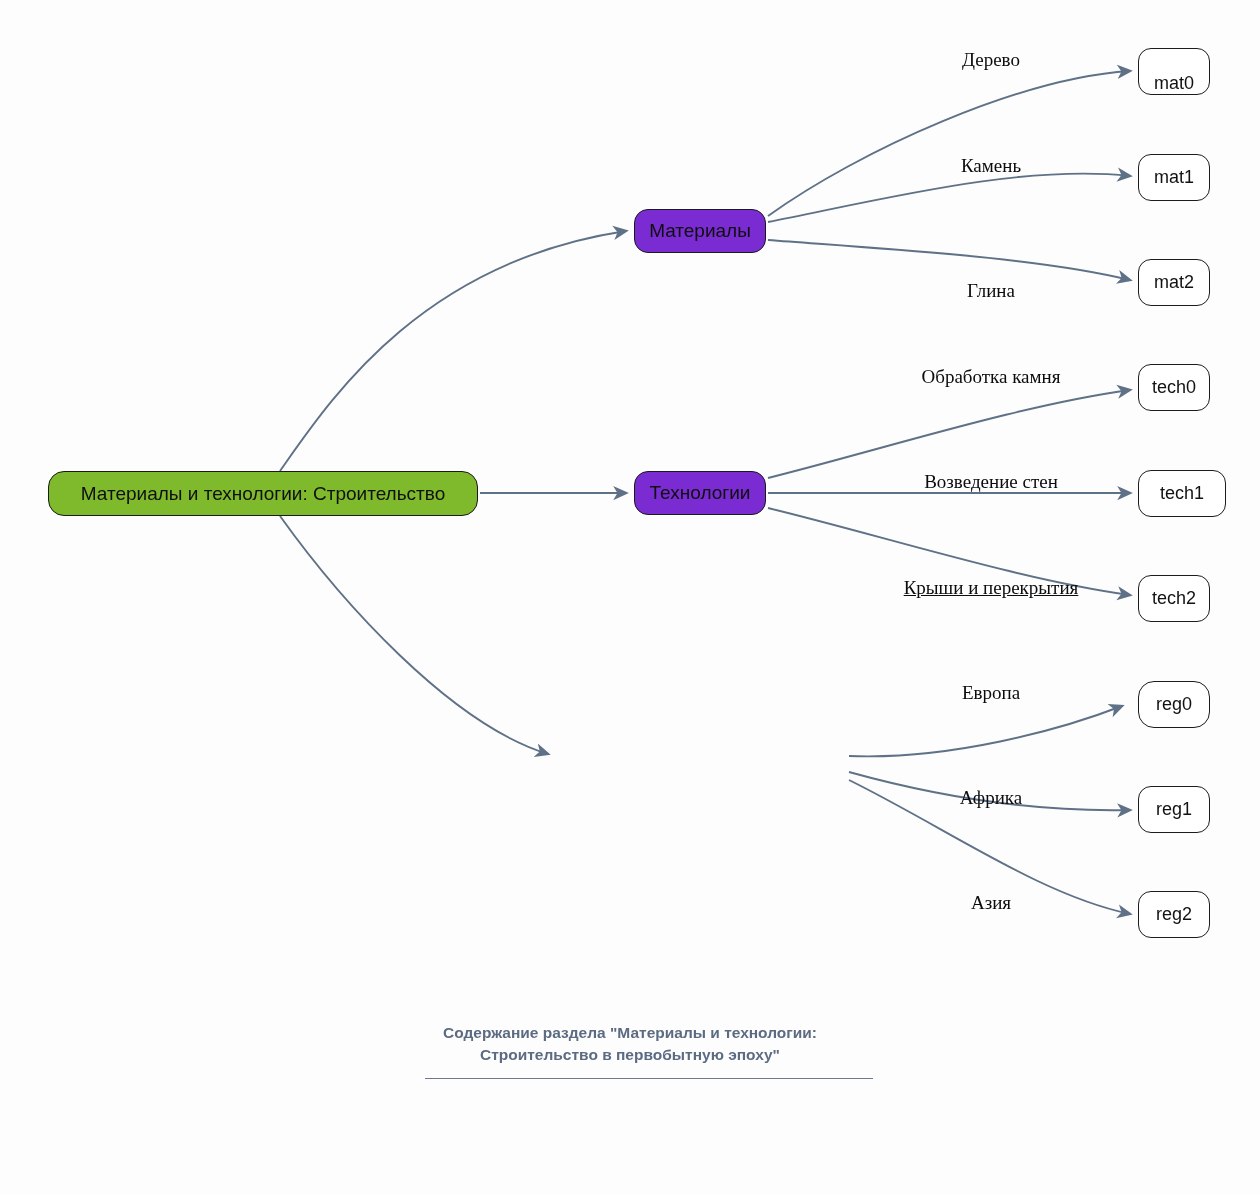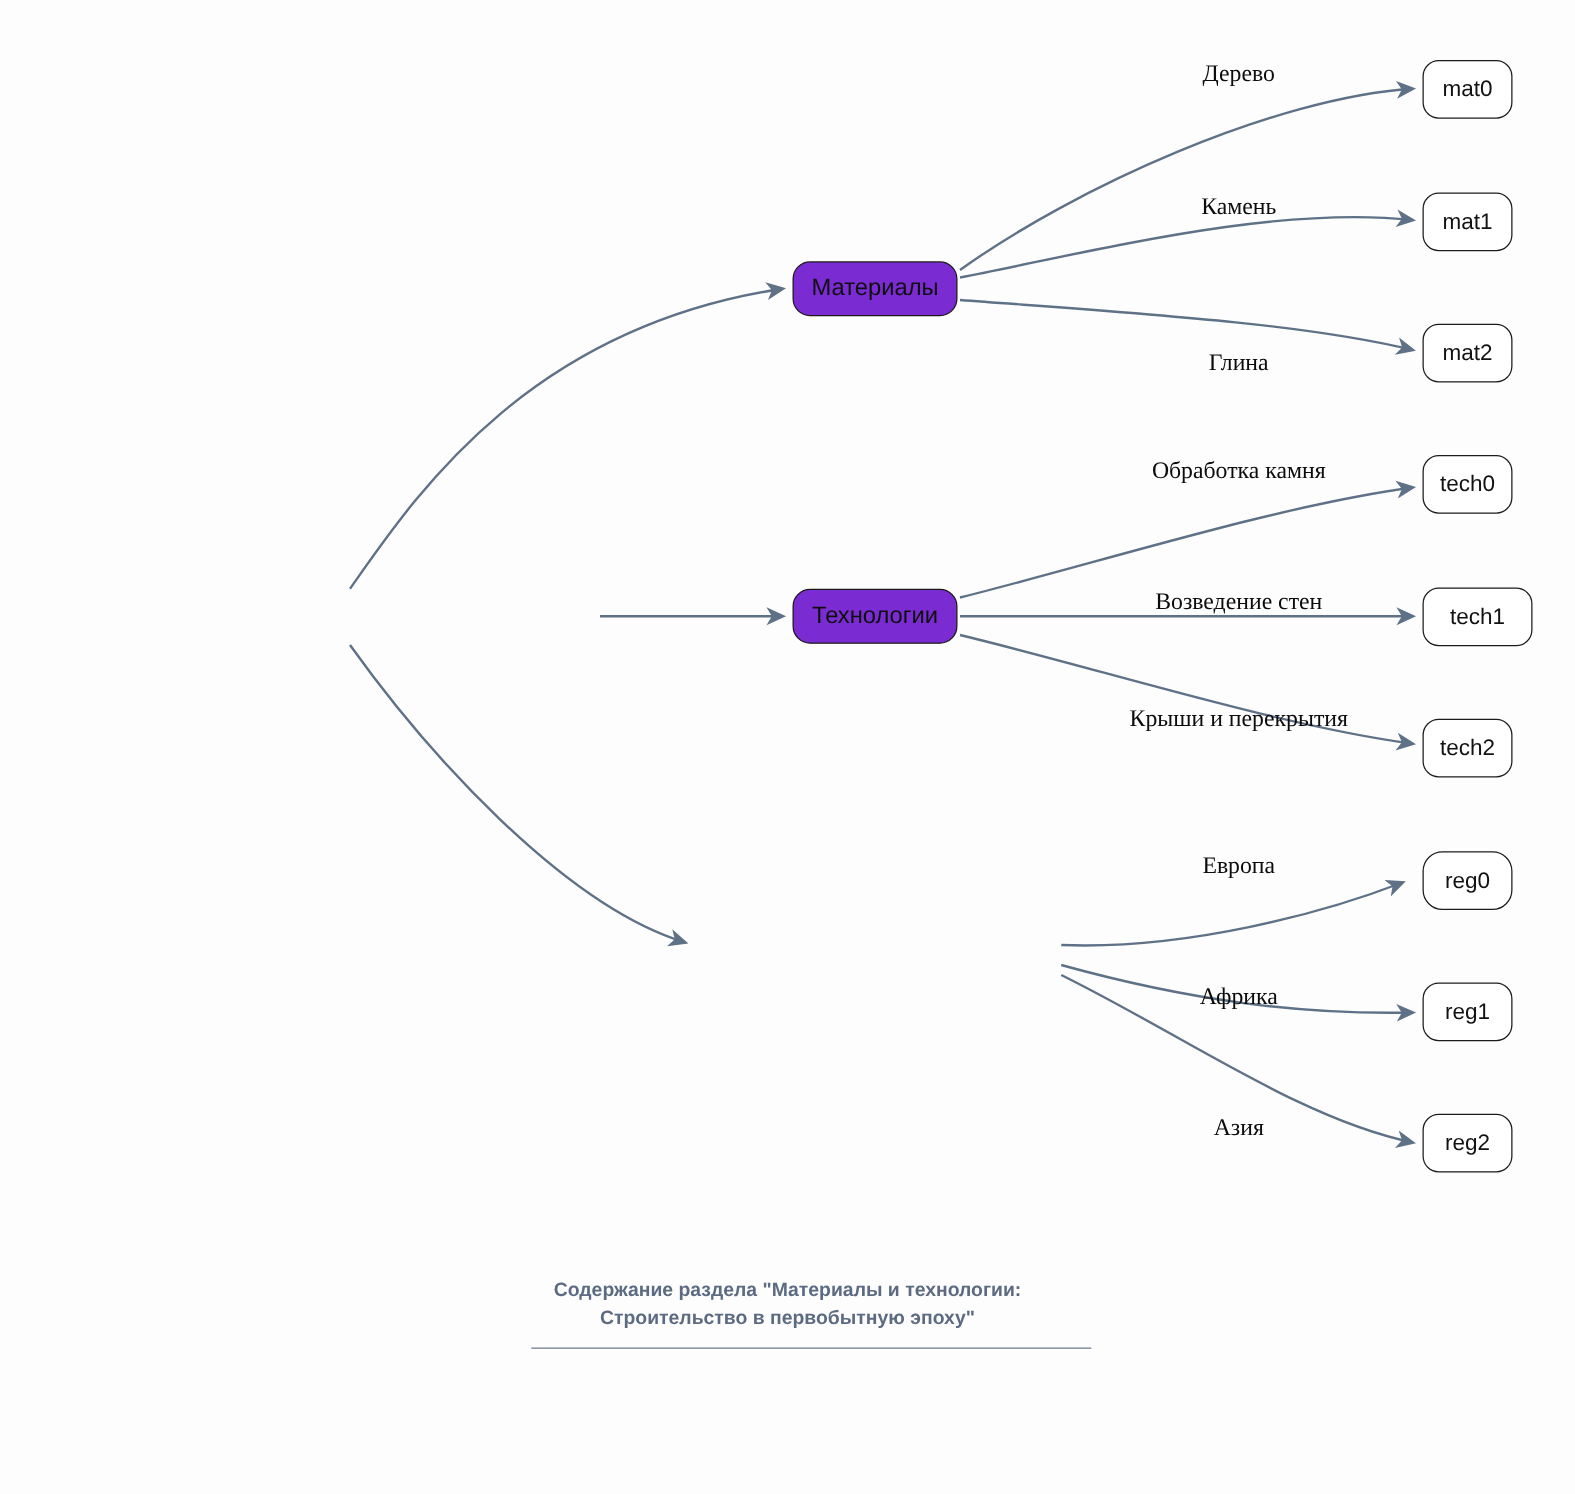--- a/index.html
+++ b/index.html
@@ -115,31 +115,34 @@
       <path d="M 768 478 C 880 450 1020 405 1130 390"></path>
       <path d="M 768 493 L 1130 493"></path>
       <path d="M 768 508 C 880 535 1020 580 1130 595"></path>
 
       <path d="M 849 756 C 950 760 1060 730 1122 706"></path>
       <path d="M 849 772 C 950 800 1040 812 1130 810"></path>
       <path d="M 849 780 C 950 830 1040 895 1130 914"></path>
     </g>
   </svg>
 
+  <div class="node node-root" style="left:48px; top:471px; width:430px; height:45px;">
+    <span>Материалы и технологии: Строительство</span>
+  </div>
 
   <div class="node node-branch" style="left:634px; top:209px; width:132px; height:44px;">
     <span>Материалы</span>
   </div>
 
   <div class="node node-branch" style="left:634px; top:471px; width:132px; height:44px;">
     <span>Технологии</span>
   </div>
 
 
-  <div class="node node-leaf" style="left:1138px; top:48px; width:72px; height:47px;">
+  <div class="node node-leaf" style="left:1138px; top:48px; width:72px; height:47px;align-items:flex-end;">
     <span>mat0</span>
   </div>
   <div class="node node-leaf" style="left:1138px; top:154px; width:72px; height:47px;">
     <span>mat1</span>
   </div>
   <div class="node node-leaf" style="left:1138px; top:259px; width:72px; height:47px;">
     <span>mat2</span>
   </div>
 
   <div class="node node-leaf" style="left:1138px; top:364px; width:72px; height:47px;">
@@ -160,21 +163,21 @@
   </div>
   <div class="node node-leaf" style="left:1138px; top:891px; width:72px; height:47px;">
     <span>reg2</span>
   </div>
 
   <div class="edge-label" style="left:991px; top:60px;">Дерево</div>
   <div class="edge-label" style="left:991px; top:166px;">Камень</div>
   <div class="edge-label" style="left:991px; top:271px;margin-top:20px;">Глина</div>
   <div class="edge-label" style="left:991px; top:377px;">Обработка камня</div>
   <div class="edge-label" style="left:991px; top:482px;">Возведение стен</div>
-  <div class="edge-label" style="left:991px; top:576px;">Крыши и перекрытия</div>
+  <div class="edge-label" style="left:991px; top:588px;text-decoration:underline;">Крыши и перекрытия</div>
   <div class="edge-label" style="left:991px; top:693px;">Европа</div>
   <div class="edge-label" style="left:991px; top:798px;">Африка</div>
   <div class="edge-label" style="left:991px; top:903px;">Азия</div>
 
   <div class="footer footer-title">
     <div>Содержание раздела "Материалы и технологии:</div>
     <div>Строительство в первобытную эпоху"</div>
   </div>
 
   <div class="footer-rule"></div>

